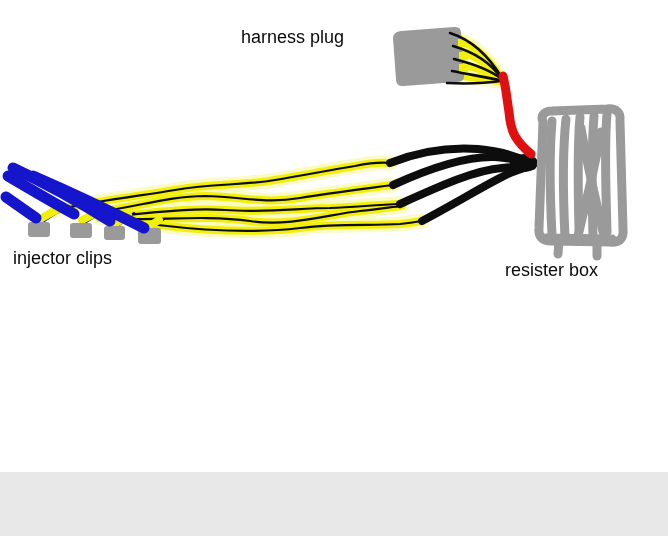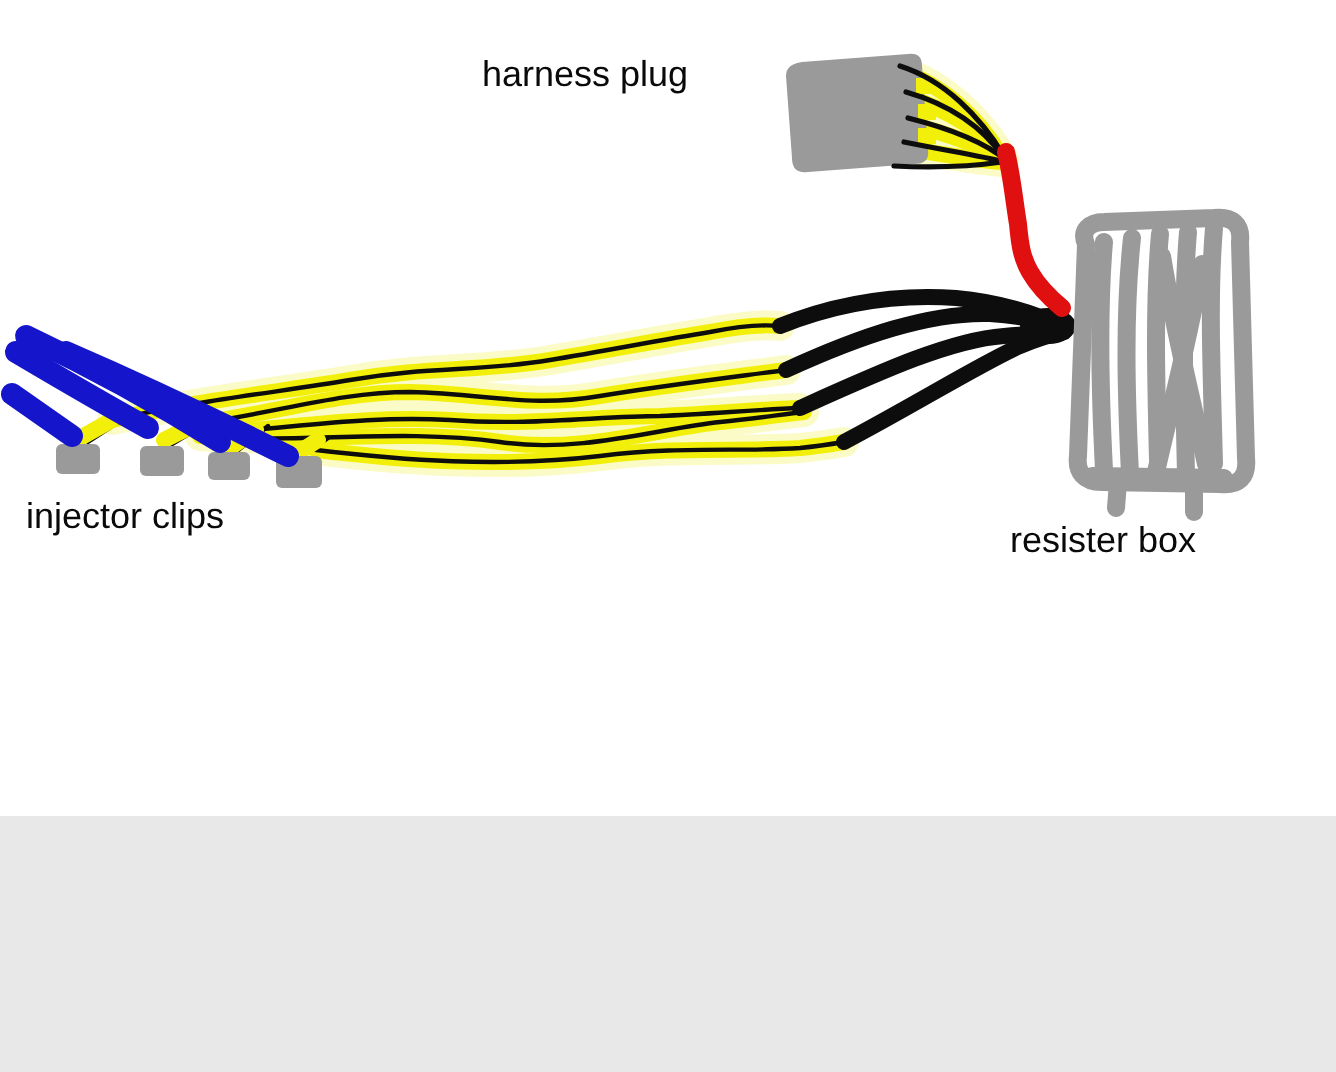--- a/index.html
+++ b/index.html
@@ -1,18 +1,18 @@
 <!DOCTYPE html>
 <html style="--background: #ffffff; --wire-yellow: #f2ef0a; --wire-yellow-glow: #fbfbc8; --wire-blue: #1515cc; --wire-red: #e01010; --wire-black: #0d0d0d; --connector-gray: #9a9a9a; --text: #0a0a0a;"><head>
 <meta charset="utf-8">
 <style>
   html,body{margin:0;padding:0;background:#e8e8e8;}
   .canvas{
     position:relative;
-    width:668px;height:408px;
+    width:668px;height:472px;
     margin:0 auto;
     background:var(--background,#ffffff);
     font-family:"Liberation Sans", sans-serif;
     overflow:hidden;
   }
   svg{display:block;}
   .lbl{
     font-family:"Liberation Sans", sans-serif;
     font-size:18px;
     fill:var(--text,#0a0a0a);

